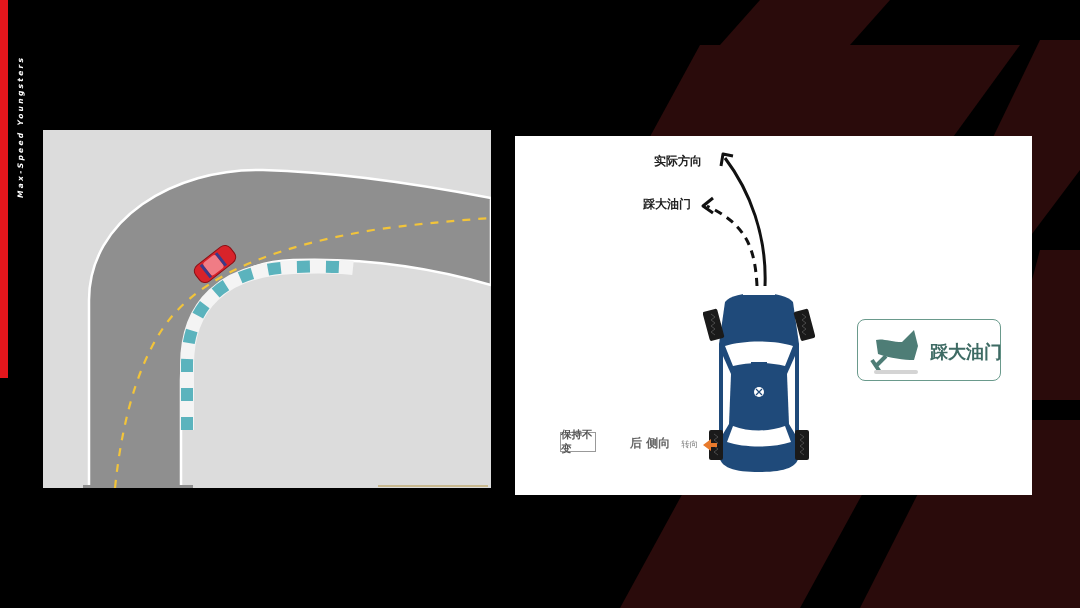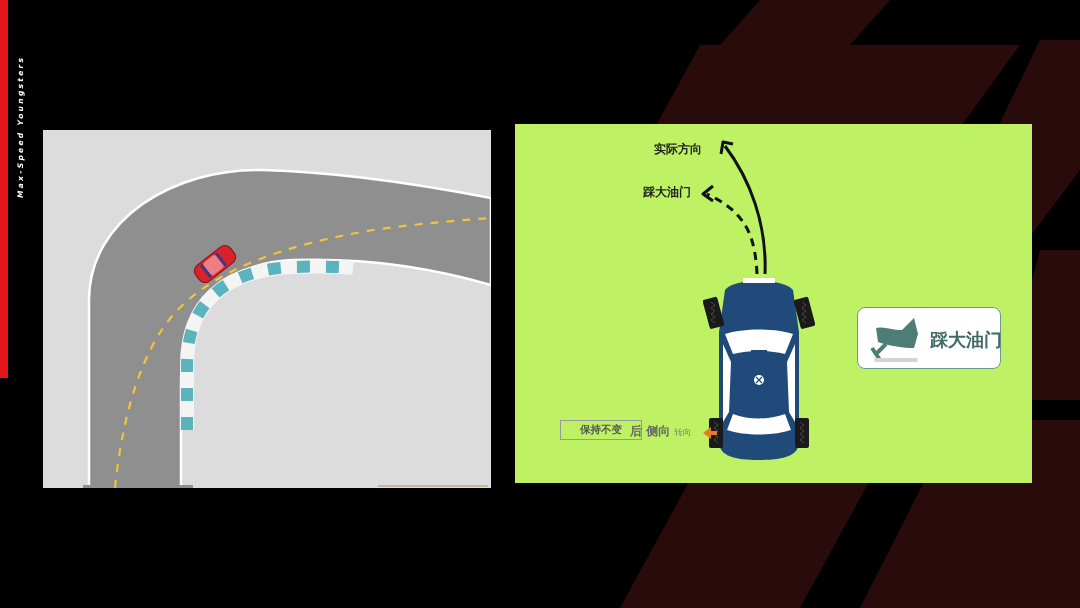--- a/index.html
+++ b/index.html
@@ -4,26 +4,26 @@
 <style>
   html,body{margin:0;padding:0;}
   body{width:1080px;height:608px;background:#000;position:relative;overflow:hidden;font-family:"DejaVu Sans",sans-serif;}
   .abs{position:absolute;}
   #bg-shapes{left:0;top:0;width:1080px;height:608px;}
   #red-bar{left:0;top:0;width:8px;height:378px;background:#e3161c;}
   #brand{left:14px;top:8px;width:14px;height:190px;}
   #brand span{position:absolute;left:0;top:0;transform-origin:0 0;transform:translate(2px,190px) rotate(-90deg);
       white-space:nowrap;color:#fff;font-size:7.5px;font-weight:bold;font-style:italic;letter-spacing:2.3px;}
   #track-panel{left:43px;top:130px;width:448px;height:358px;background:#dcdcdc;overflow:hidden;}
-  #diagram-panel{left:515px;top:124px;width:517px;height:359px;background:#bef264;overflow:hidden;}
+  #diagram-panel{left:515px;top:136px;width:517px;height:359px;background:#ffffff;overflow:hidden;}
   .lbl{position:absolute;font-weight:bold;color:#222;font-size:12px;white-space:nowrap;}
-  #keep-badge{left:45px;top:296px;width:82px;height:20px;border:1.5px solid #999;border-radius:0;
+  #keep-badge{left:45px;top:296px;width:36px;height:20px;border:1.5px solid #999;border-radius:0;
       font-size:10.5px;font-weight:bold;color:#555;display:flex;align-items:center;justify-content:center;box-sizing:border-box;}
   #rear-label{left:115px;top:299px;font-size:12px;font-weight:bold;color:#666;white-space:nowrap;}
-  #rear-label small{font-size:8.5px;font-weight:normal;color:#777;margin-left:4px;}
+  #rear-label small{font-size:8.5px;font-weight:normal;color:#777;margin-left:11px;}
   #throttle-card{left:342px;top:183px;width:144px;height:62px;border:1.5px solid #6a9a8c;border-radius:8px;box-sizing:border-box;background:#fff;}
   #throttle-text{left:72px;top:20px;font-size:18px;font-weight:bold;color:#3e6b64;white-space:nowrap;}
 </style>
 </head>
 <body>
 
 <svg class="abs" id="bg-shapes" viewBox="0 0 1080 608">
   <g fill="#2a0b0b">
     <polygon points="760,0 890,0 850,45 720,45"></polygon>
     <polygon points="700,45 1020,45 940,155 640,155"></polygon>

